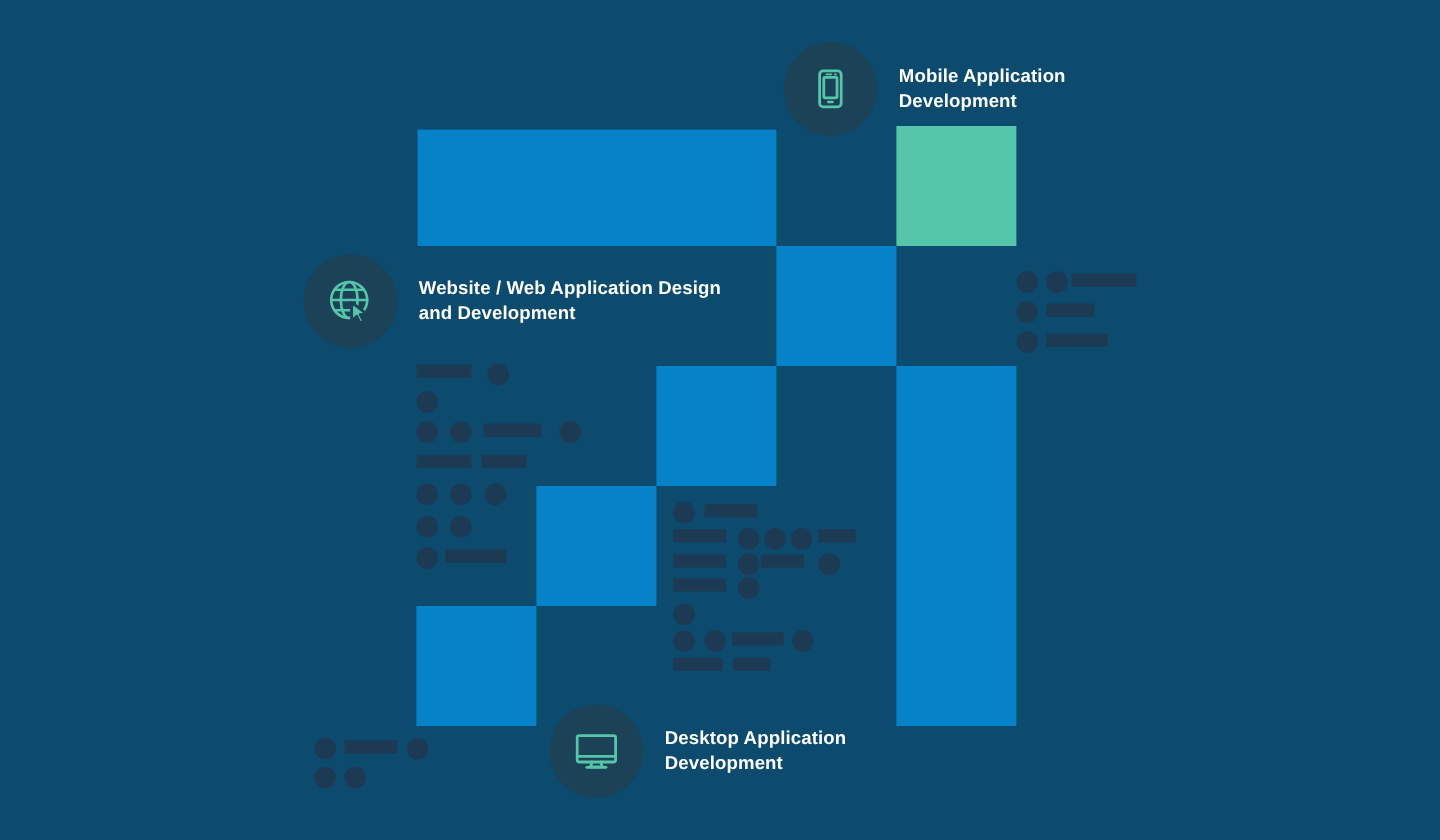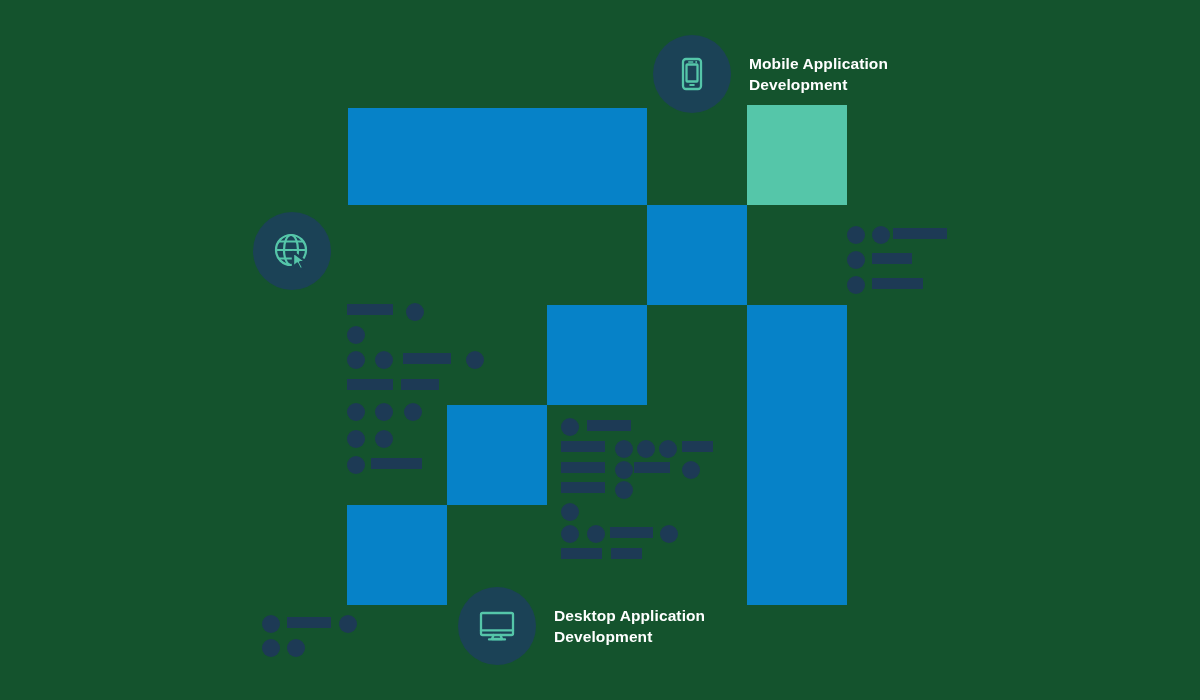--- a/index.html
+++ b/index.html
@@ -4,21 +4,21 @@
 <style>
   html, body {
     margin: 0;
     padding: 0;
     background: #141e3c;
   }
   #canvas {
     position: relative;
     width: 1200px;
     height: 700px;
-    background: #14532d;
+    background: #0c4a6e;
     overflow: hidden;
     font-family: "Liberation Sans", sans-serif;
   }
 
   
   .block {
     position: absolute;
   }
 
   
@@ -154,20 +154,22 @@
     <div class="service-icon-circle">
       <svg width="44" height="44" viewBox="0 0 44 44" fill="none" stroke="#55c6a9" stroke-width="2.2" stroke-linecap="round" stroke-linejoin="round">
         <circle cx="21" cy="21" r="15"></circle>
         <ellipse cx="21" cy="21" rx="7" ry="15"></ellipse>
         <line x1="6" y1="21" x2="36" y2="21"></line>
         <line x1="9" y1="12.5" x2="33" y2="12.5"></line>
         <line x1="9" y1="29.5" x2="30" y2="29.5"></line>
         <path d="M23 23 L23 38.5 L27.2 34.6 L30.2 40.4 L33.2 38.8 L30.2 33.2 L35.6 32.6 Z" fill="#55c6a9" stroke="#1b4256" stroke-width="2.4"></path>
       </svg>
     </div>
+    <div class="service-label">Website / Web Application Design
+and Development</div>
   </div>
 
   <div class="service" id="service-desktop" style="left: 458px; top: 587px;">
     <div class="service-icon-circle">
       <svg width="42" height="42" viewBox="0 0 42 42" fill="none" stroke="#55c6a9" stroke-width="2.3" stroke-linecap="round" stroke-linejoin="round">
         <rect x="5" y="8" width="32" height="22" rx="1.6"></rect>
         <line x1="5" y1="25.4" x2="37" y2="25.4"></line>
         <path d="M17.5 30 L16 34 L26 34 L24.5 30"></path>
         <line x1="13" y1="34.4" x2="29" y2="34.4"></line>
       </svg>

